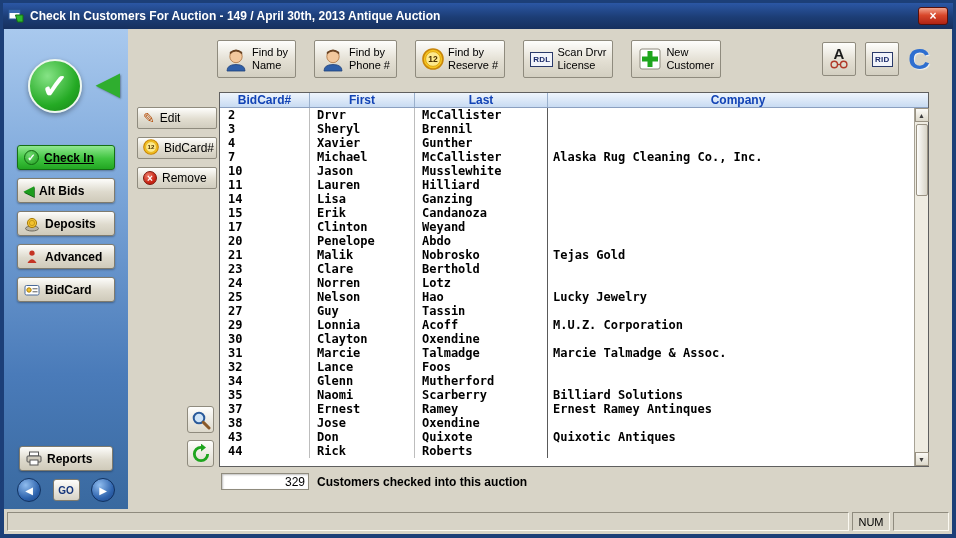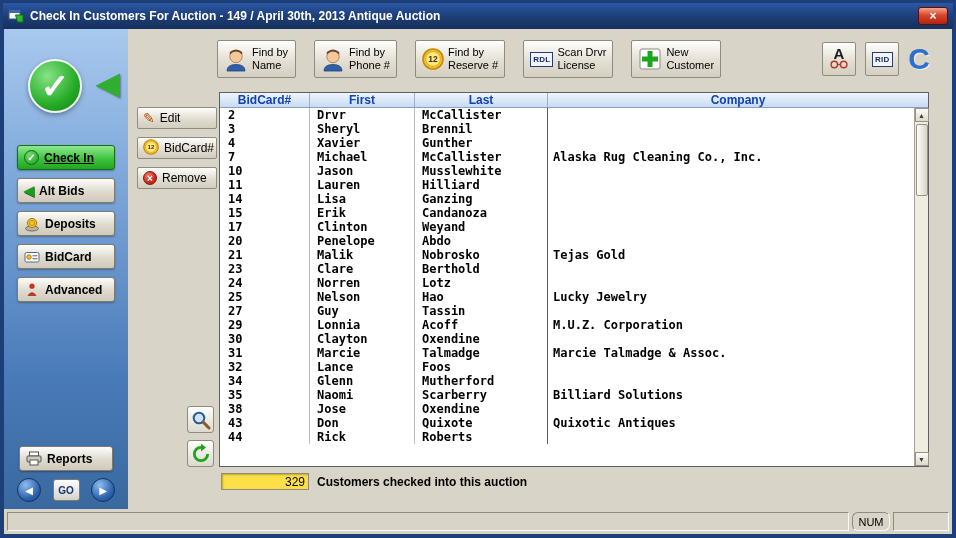--- a/index.html
+++ b/index.html
@@ -96,30 +96,30 @@
   .tc.c3 { flex:1; padding-left:5px; }
   .vscroll { position:absolute; right:0; top:15px; bottom:0; width:14px; background:#efece2; border-left:1px solid #a7a396;
     display:flex; flex-direction:column; align-items:center; }
   .sbtn { width:14px; height:14px; flex:0 0 14px; display:flex; align-items:center; justify-content:center;
     background:linear-gradient(180deg,#fcfbf7,#dcd8ca); border:1px solid #999283; font-size:7px; color:#3c3c3c; cursor:pointer; }
   .sbtn.down { margin-top:auto; }
   .sthumb { width:12px; height:72px; margin-top:2px; background:linear-gradient(90deg,#fdfdfb,#d8d4c7);
     border:1px solid #999283; border-radius:2px; cursor:pointer; }
 
   .footer-row { position:absolute; left:93px; top:444px; display:flex; align-items:center; gap:8px; }
-  .count-box { display:inline-block; width:88px; height:17px; background:#fde047; border:1px solid #8f8b7e;
+  .count-box { display:inline-block; width:88px; height:17px; background:#ffffff; border:1px solid #8f8b7e;
     box-shadow:inset 1px 1px 2px rgba(0,0,0,.25); font-size:12px; line-height:16px; text-align:right; padding-right:3px; }
   .count-label { font-size:12px; font-weight:bold; color:#000; }
 
   
   .statusbar { position:absolute; left:4px; right:4px; bottom:4px; height:25px; background:#d8d4c7;
     display:flex; gap:3px; padding:3px 3px 3px 3px; }
   .sb-panel { border:1px solid; border-color:#8f8b7e #fbf9f1 #fbf9f1 #8f8b7e; background:#d8d4c7; }
   .sb-panel.stretch { flex:1; }
-  .sb-panel.num { width:38px; display:flex; align-items:center; justify-content:center; font-size:11px; color:#000;border-radius:6px; }
+  .sb-panel.num { width:38px; display:flex; align-items:center; justify-content:center; font-size:11px; color:#000; }
   .sb-panel.grip { width:56px; }
 </style>
 </head>
 <body>
 
 <div class="window">
 
   <div class="titlebar">
     <svg width="16" height="16" viewBox="0 0 16 16">
       <rect x="1" y="2" width="11" height="9" fill="#ffffff" stroke="#2a5a9a"></rect>
@@ -149,33 +149,33 @@
           <button class="side-btn">
             <svg class="ic-svg" width="16" height="16" viewBox="0 0 16 16">
              <ellipse cx="8" cy="12.5" rx="6.5" ry="2.5" fill="#b9b4a6" stroke="#6e6a5e"></ellipse>
              <circle cx="8" cy="7" r="4.6" fill="#f2c230" stroke="#a87d0c"></circle>
              <circle cx="8" cy="7" r="2.6" fill="none" stroke="#c79a1a"></circle>
             </svg>
             <span class="side-lbl">Deposits</span>
           </button>
           <button class="side-btn">
             <svg class="ic-svg" width="16" height="16" viewBox="0 0 16 16">
+             <circle cx="8" cy="4.2" r="2.6" fill="#c43424"></circle>
+             <path d="M3.5 14 Q8 6.5 12.5 14 Z" fill="#c43424"></path>
+            </svg>
+            <span class="side-lbl">Advanced</span>
+          </button>
+          <button class="side-btn">
+            <svg class="ic-svg" width="16" height="16" viewBox="0 0 16 16">
              <rect x="1" y="3.5" width="14" height="9.5" rx="1.5" fill="#ffffff" stroke="#4a6a9a"></rect>
              <circle cx="5" cy="8" r="2.2" fill="#f2c230" stroke="#a87d0c"></circle>
              <rect x="8.5" y="6" width="5" height="1.4" fill="#8a8a8a"></rect>
              <rect x="8.5" y="9" width="5" height="1.4" fill="#8a8a8a"></rect>
             </svg>
             <span class="side-lbl">BidCard</span>
-          </button>
-          <button class="side-btn">
-            <svg class="ic-svg" width="16" height="16" viewBox="0 0 16 16">
-             <circle cx="8" cy="4.2" r="2.6" fill="#c43424"></circle>
-             <path d="M3.5 14 Q8 6.5 12.5 14 Z" fill="#c43424"></path>
-            </svg>
-            <span class="side-lbl">Advanced</span>
           </button>
         </div>
       <button class="side-btn reports-btn">
         <svg width="16" height="15" viewBox="0 0 16 15">
           <rect x="3.5" y="1" width="9" height="4" fill="#ffffff" stroke="#555555"></rect>
           <rect x="1" y="5" width="14" height="6" rx="1" fill="#cfcabc" stroke="#555555"></rect>
           <rect x="4" y="9" width="8" height="5" fill="#ffffff" stroke="#555555"></rect>
         </svg>
         <span class="side-lbl">Reports</span>
       </button>
@@ -417,20 +417,26 @@
               <span class="tc c2">Mutherford</span>
               <span class="tc c3"></span>
             </div>
             <div class="trow">
               <span class="tc c0">35</span>
               <span class="tc c1">Naomi</span>
               <span class="tc c2">Scarberry</span>
               <span class="tc c3">Billiard Solutions</span>
             </div>
             <div class="trow">
+              <span class="tc c0">37</span>
+              <span class="tc c1">Ernest</span>
+              <span class="tc c2">Ramey</span>
+              <span class="tc c3">Ernest Ramey Antinques</span>
+            </div>
+            <div class="trow">
               <span class="tc c0">38</span>
               <span class="tc c1">Jose</span>
               <span class="tc c2">Oxendine</span>
               <span class="tc c3"></span>
             </div>
             <div class="trow">
               <span class="tc c0">43</span>
               <span class="tc c1">Don</span>
               <span class="tc c2">Quixote</span>
               <span class="tc c3">Quixotic Antiques</span>

